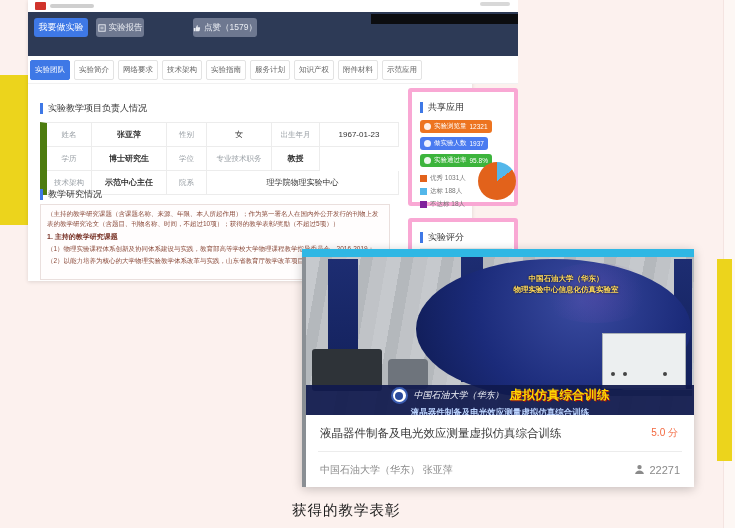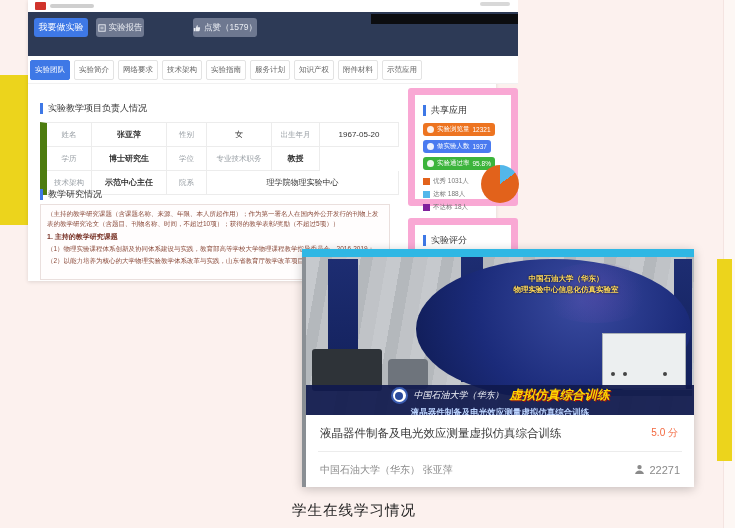--- a/index.html
+++ b/index.html
@@ -4,21 +4,21 @@
 <style>
   html,body{margin:0;padding:0;}
   #stage{position:relative;width:735px;height:528px;background:#fcf1ee;overflow:hidden;
          font-family:"Liberation Sans","DejaVu Sans",sans-serif;}
   .abs{position:absolute;}
   
   .edge-strip{left:723px;top:0;width:12px;height:528px;background:#fdf7f4;border-left:1px solid #f4e4e1;}
   .ybar-left{left:0;top:75px;width:28px;height:150px;background:#ecd41c;}
   .ybar-right{left:717px;top:259px;width:15px;height:202px;background:#ecd41c;}
   
-  #shot1{left:28px;top:0;width:444px;height:281px;background:#fff;box-shadow:0 1px 4px rgba(0,0,0,.12);padding-left:24px;}
+  #shot1{left:28px;top:0;width:444px;height:281px;background:#fff;box-shadow:0 1px 4px rgba(0,0,0,.12);}
   .browser-strip{left:0;top:0;width:490px;height:12px;background:#fff;}
   .favicon{left:7px;top:2px;width:11px;height:8px;background:#d0342c;border-radius:1px;}
   .tabtext{left:22px;top:4px;width:44px;height:4px;background:#cfcfcf;border-radius:2px;}
   .browser-right{left:452px;top:2px;width:30px;height:4px;background:#d8d8d8;border-radius:2px;}
   .navbar{left:0;top:12px;width:490px;height:44px;background:#2d3a56;}
   .nav-btn{position:absolute;top:6px;height:19px;border-radius:3px;color:#fff;font-size:9px;
            display:flex;align-items:center;justify-content:center;gap:3px;white-space:nowrap;cursor:pointer;}
   .btn-primary{left:6px;width:54px;background:#3e78e6;}
   .btn-gray1{left:68px;width:48px;background:#6e7890;color:#e9ecf2;font-size:8.5px;}
   .btn-gray2{left:124px;width:64px;background:#6e7890;color:#e9ecf2;font-size:8.5px;margin-left:41px;}
@@ -41,21 +41,21 @@
   .lbl{color:#9aa0a6;}
   .val{color:#333;font-size:8px;}
   .val.bold{font-weight:bold;}
   
   .graybox{left:12px;top:204px;width:350px;height:76px;border:1px solid #eadfdd;background:#fffdfd;
            box-sizing:border-box;padding:4px 6px;overflow:hidden;}
   .note{font-size:6.5px;color:#8a4a3a;line-height:1.55;}
   .item-head{font-size:7px;color:#7a3428;font-weight:bold;margin-top:3px;}
   .item{font-size:6.5px;color:#8a4a3a;line-height:1.55;margin-top:2px;}
   
-  .panel{background:#fff;border:7px solid #f9a8d4;border-radius:3px;box-sizing:border-box;}
+  .panel{background:#fff;border:4px solid #f9a8d4;border-radius:3px;box-sizing:border-box;}
   #panel1{left:380px;top:88px;width:110px;height:118px;}
   #panel2{left:380px;top:218px;width:110px;height:63px;}
   .panel .sec{left:8px;top:9px;}
   .pill{position:absolute;left:8px;height:13px;border-radius:3px;color:#fff;font-size:6.5px;
         display:flex;align-items:center;gap:3px;padding:0 4px;white-space:nowrap;cursor:pointer;}
   .pill .disc{width:7px;height:7px;border-radius:50%;background:rgba(255,255,255,.9);flex:none;}
   .legend-row{position:absolute;left:8px;display:flex;align-items:center;gap:3px;font-size:6.5px;color:#777;white-space:nowrap;}
   .swatch{width:7px;height:7px;flex:none;}
   #pie{left:66px;top:70px;width:38px;height:38px;border-radius:50%;}
   .divline{position:absolute;left:8px;top:26px;width:92px;height:1px;background:#eee;}
@@ -78,21 +78,21 @@
   .shelf{position:absolute;left:290px;top:133px;width:96px;height:6px;background:#5a5f63;}
   .equip-dark{position:absolute;left:6px;top:92px;width:70px;height:42px;background:#2e3338;border-radius:3px;}
   .equip-cyl{position:absolute;left:82px;top:102px;width:40px;height:30px;background:#6e747c;border-radius:4px;}
   .banner{position:absolute;left:0;top:128px;width:388px;height:30px;background:rgba(16,26,78,.93);
           overflow:hidden;}
   .banner-row{position:absolute;left:0;top:2px;width:388px;display:flex;align-items:center;justify-content:center;gap:6px;}
   .logo-circle{width:17px;height:17px;border-radius:50%;background:#fff;border:2px solid #3a5cb0;
           box-sizing:border-box;display:flex;align-items:center;justify-content:center;flex:none;}
   .logo-inner{width:8px;height:8px;border-radius:50%;background:#2a4a9a;}
   .banner-org{font-family:"Liberation Serif","DejaVu Serif",serif;font-style:italic;color:#f2f4fa;font-size:9px;white-space:nowrap;}
-  .banner-badge{color:#ffd400;font-size:12.5px;font-weight:bold;white-space:nowrap;text-shadow:1px 1px 0 #a01010;font-style:italic;}
+  .banner-badge{color:#ffd400;font-size:12.5px;font-weight:bold;white-space:nowrap;text-shadow:1px 1px 0 #a01010;}
   .banner-sub{position:absolute;left:0;top:22px;width:388px;text-align:center;color:#bcd4ff;
           font-size:8.5px;font-weight:bold;white-space:nowrap;}
   .card-title-row{left:4px;top:166px;width:388px;height:36px;display:flex;align-items:center;}
   .card-title{margin-left:14px;font-size:11.5px;color:#3a3a3a;white-space:nowrap;cursor:pointer;}
   .card-score{margin-left:auto;margin-right:16px;font-size:10px;color:#f3683f;white-space:nowrap;}
   .card-div{left:16px;top:202px;width:364px;height:1px;background:#ececec;}
   .card-footer{left:4px;top:203px;width:388px;height:35px;display:flex;align-items:center;}
   .card-org{margin-left:14px;font-size:10px;color:#8b8b8b;white-space:nowrap;}
   .card-learners{margin-left:auto;margin-right:14px;display:flex;align-items:center;gap:4px;
           font-size:11px;color:#8a8a8a;}
@@ -151,21 +151,21 @@
       <div class="sec-title">实验教学项目负责人情况</div>
     </div>
 
     <div class="abs itable">
       <div class="trow">
         <div class="cell lbl">姓名</div>
         <div class="cell val bold">张亚萍</div>
         <div class="cell lbl">性别</div>
         <div class="cell val">女</div>
         <div class="cell lbl">出生年月</div>
-        <div class="cell val">1967-05-20</div>
+        <div class="cell val">1967-01-23</div>
       </div>
       <div class="trow">
         <div class="cell lbl">学历</div>
         <div class="cell val bold">博士研究生</div>
         <div class="cell lbl">学位</div>
         <div class="cell lbl">专业技术职务</div>
         <div class="cell val bold">教授</div>
       </div>
       <div class="trow trow3">
         <div class="cell lbl">技术架构</div>
@@ -275,14 +275,14 @@
       <span class="card-learners">
         <svg class="person-ic" viewBox="0 0 12 12">
           <circle cx="6" cy="3.4" r="2.4"></circle>
           <path d="M1.2 11c.4-2.6 2.4-4 4.8-4s4.4 1.4 4.8 4z"></path>
         </svg>
         <span>22271</span>
       </span>
     </div>
   </div>
 
-  <div class="abs caption">学生在线学习情况</div>
+  <div class="abs caption">获得的教学表彰</div>
 </div>
 
 </body></html>

